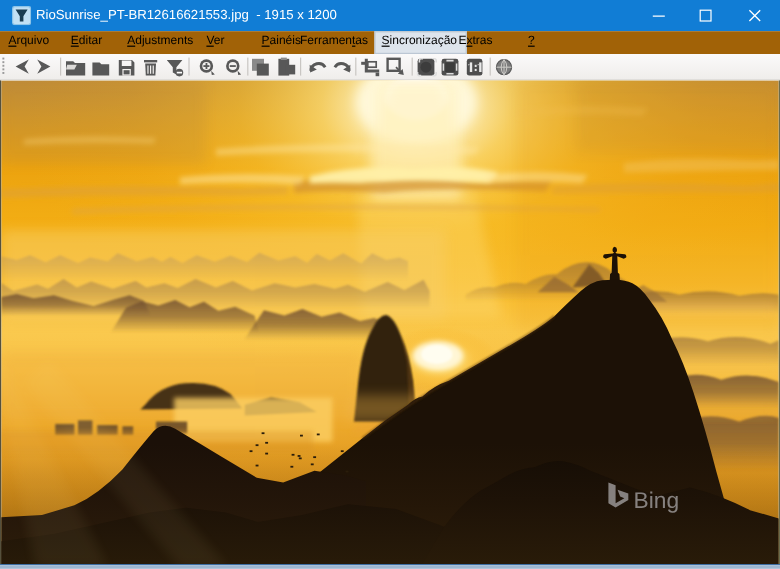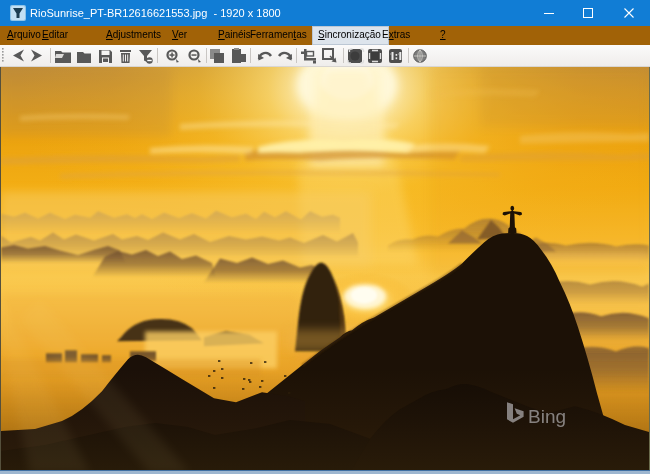--- a/index.html
+++ b/index.html
@@ -22,35 +22,35 @@
 </style>
 </head>
 <body>
 <div class="win">
   <div class="titlebar">
     <svg class="appicon" viewBox="0 0 16 16">
       <rect x="0" y="0" width="16" height="16" rx="2" fill="#8ec4e8"></rect>
       <rect x="1" y="1" width="14" height="14" rx="1.5" fill="#c2e0f4"></rect>
       <path d="M3 3 L13 3 L9.5 8.5 L9.5 13 L6.5 13 L6.5 8.5 Z" fill="#1b3d52"></path>
     </svg>
-    <span class="title">RioSunrise_PT-BR12616621553.jpg  - 1920 x 1800</span>
+    <span class="title">RioSunrise_PT-BR12616621553.jpg  - 1915 x 1200</span>
     <svg class="cap" style="left:529px" viewBox="0 0 40 26">
         <path d="M15 13.5 H25" stroke="#fff" stroke-width="1"></path>
       </svg>
     <svg class="cap" style="left:568px" viewBox="0 0 40 26">
         <rect x="15.5" y="8.5" width="9" height="9" fill="none" stroke="#fff" stroke-width="1"></rect>
       </svg>
     <svg class="cap" style="left:609px" viewBox="0 0 40 26">
         <path d="M15.5 8.5 L24.5 17.5 M24.5 8.5 L15.5 17.5" stroke="#fff" stroke-width="1.1"></path>
       </svg>
   </div>
   <div class="menubar">
     <div class="mhl"></div>
     <span style="left:7px"><u>A</u>rquivo</span>
-    <span style="left:42px"><u>E</u>ditar</span>
+    <span style="left:59px"><u>E</u>ditar</span>
     <span style="left:106px"><u>A</u>djustments</span>
     <span style="left:172px"><u>V</u>er</span>
     <span style="left:218px"><u>P</u>ainéis</span>
     <span style="left:250px">Ferramen<u>t</u>as</span>
     <span style="left:318px"><u>S</u>incronização</span>
     <span style="left:382px">E<u>x</u>tras</span>
     <span style="left:440px"><u>?</u></span>
   </div>
   <div class="toolbar">
     <svg width="650" height="21" viewBox="0 0 650 21">

